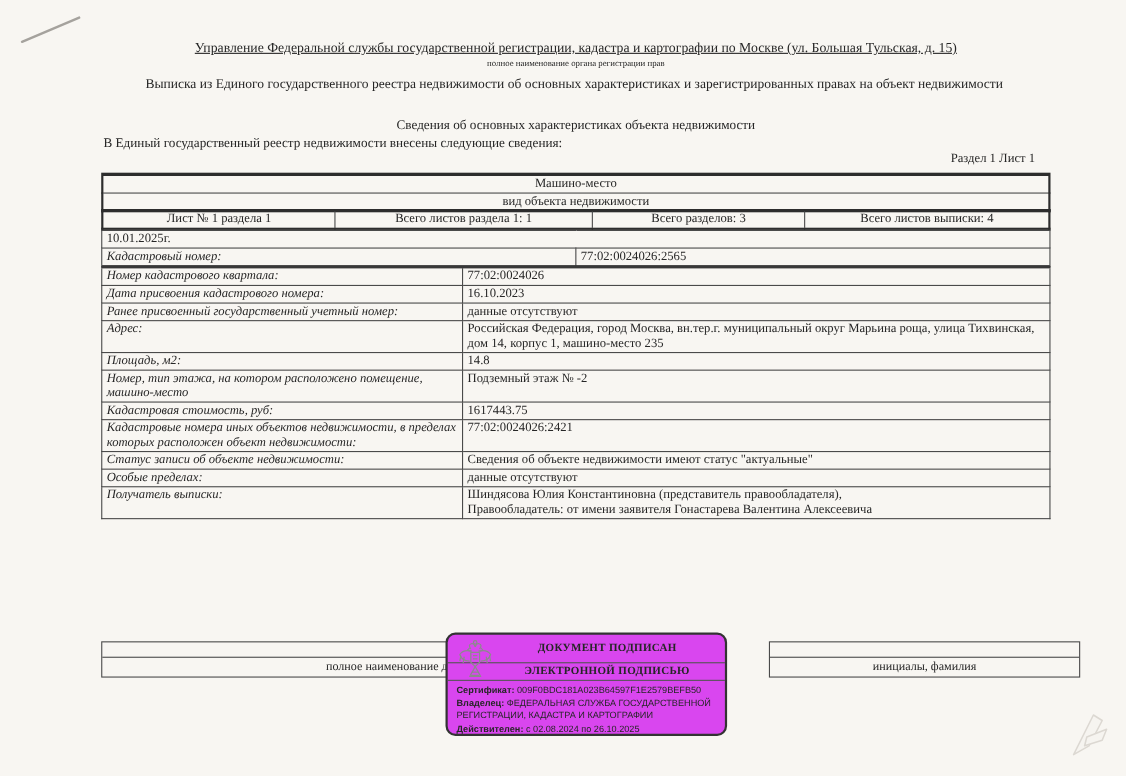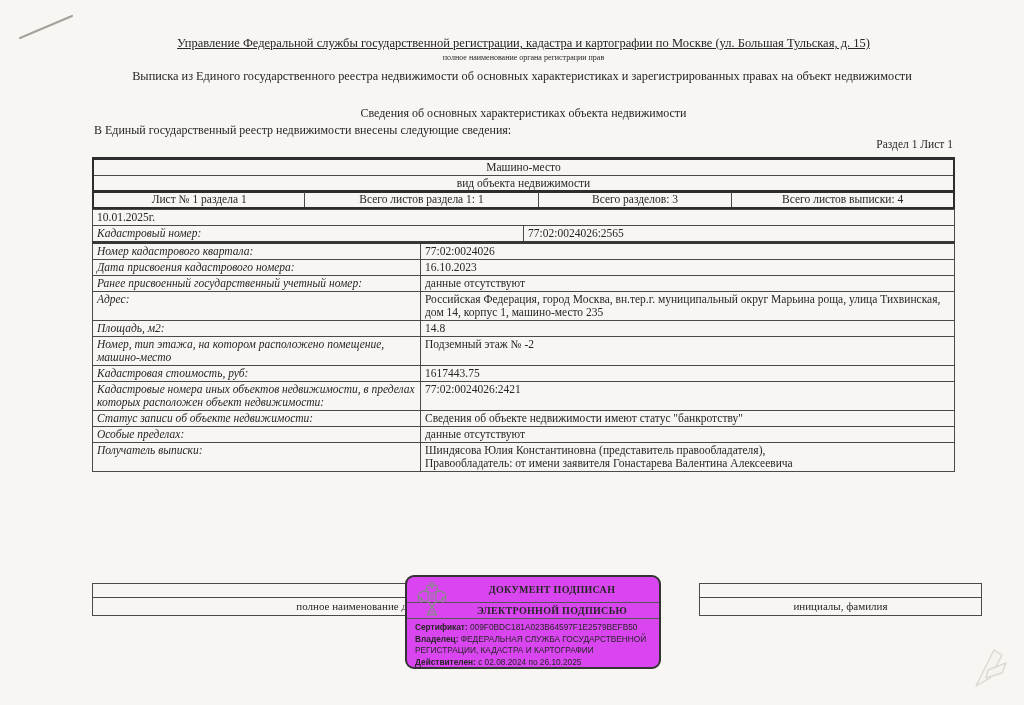--- a/index.html
+++ b/index.html
@@ -10,21 +10,21 @@
     font-family:"Liberation Serif", serif; color:#262626;
   }
   .content { position:absolute; left:92px; top:0; width:863px; height:705px; }
 
   .org-line { position:absolute; top:36px; left:0; width:100%; text-align:center;
     font-size:12.5px; text-decoration:underline; }
   .org-caption { position:absolute; top:53px; left:0; width:100%; text-align:center; font-size:8px; }
   .extract-title { position:absolute; top:69px; left:-30px; width:920px; text-align:center; font-size:12.3px; }
   .section-title { position:absolute; top:106px; left:0; width:100%; text-align:center; font-size:12px; }
   .intro-line { position:absolute; top:123px; left:2px; font-size:12px; }
-  .sheet-label { position:absolute; top:138px; right:2px; font-size:11.5px; text-align:center; }
+  .sheet-label { position:absolute; top:138px; right:14px; font-size:11.5px; text-align:center; }
 
   table.doc { border-collapse:collapse; width:100%; table-layout:fixed; }
   table.doc td { border:1px solid #4a4a4a; font-size:11.5px; line-height:13px; padding:1px 4px; vertical-align:top; }
 
   .tbl-type { position:absolute; top:157px; left:0; border:2px solid #2d2d2d; border-top-width:3px; }
   .tbl-type td { text-align:center; }
   .tbl-sheets { position:absolute; top:190px; left:0; border:2px solid #2d2d2d; }
   .tbl-sheets td { text-align:center;margin-left:24px; }
   .tbl-main1 { position:absolute; top:209px; left:0; border:1.5px solid #383838; border-bottom-width:2.5px; }
   .tbl-main2 { position:absolute; top:242px; left:0; border:1.5px solid #383838; border-top-width:2.5px; }
@@ -140,21 +140,21 @@
       <tr>
         <td class="lbl-cell">Кадастровая стоимость, руб:</td>
         <td class="val-cell">1617443.75</td>
       </tr>
       <tr>
         <td class="lbl-cell">Кадастровые номера иных объектов недвижимости, в пределах которых расположен объект недвижимости:</td>
         <td class="val-cell">77:02:0024026:2421</td>
       </tr>
       <tr>
         <td class="lbl-cell">Статус записи об объекте недвижимости:</td>
-        <td class="val-cell">Сведения об объекте недвижимости имеют статус "банкротству"</td>
+        <td class="val-cell">Сведения об объекте недвижимости имеют статус "актуальные"</td>
       </tr>
       <tr>
         <td class="lbl-cell">Особые пределах:</td>
         <td class="val-cell">данные отсутствуют</td>
       </tr>
       <tr>
         <td class="lbl-cell">Получатель выписки:</td>
         <td class="val-cell">Шиндясова Юлия Константиновна (представитель правообладателя),
 Правообладатель: от имени заявителя Гонастарева Валентина Алексеевича</td>
       </tr>

